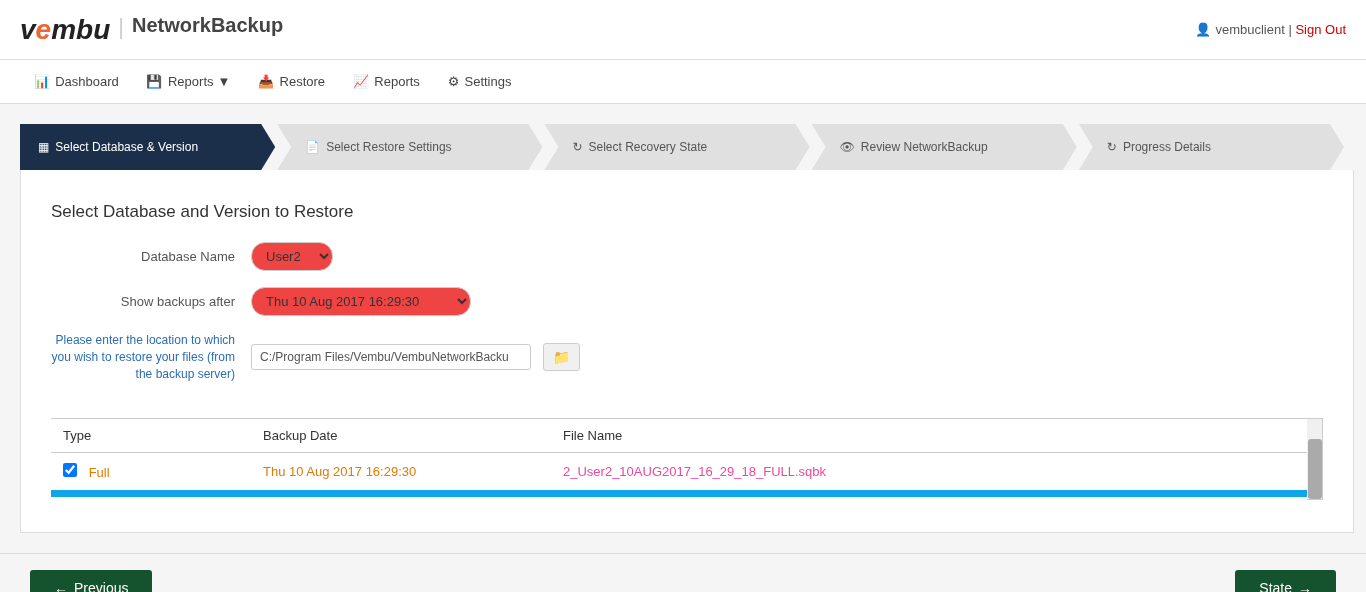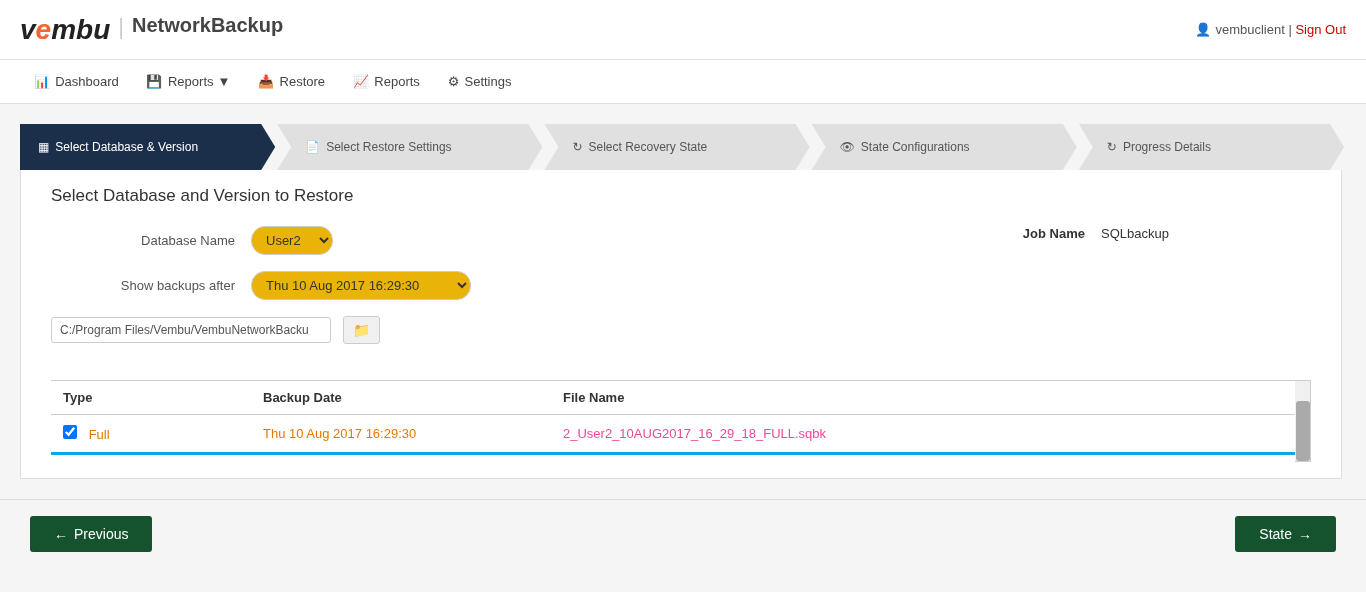--- a/index.html
+++ b/index.html
@@ -80,22 +80,22 @@
     }
     .wizard-step.active {
       background: #1c2f4a;
       color: #fff;
     }
     .wizard-step .step-icon { margin-right: 6px; }
 
     
     .content {
       background: #fff;
-      margin: 0 24px 20px 20px;
-      padding: 16px 30px;
+      margin: 0 12px 20px 20px;
+      padding: 32px 30px;
       border: 1px solid #ddd;
       border-top: none;
     }
     .section-title {
       font-size: 17px;
       color: #333;
       margin-bottom: 20px;
     }
 
     
@@ -122,21 +122,21 @@
       color: #2a6db5;
       width: 200px;
       text-align: right;
       line-height: 1.4;
     }
     select {
       padding: 5px 10px;
       border: 1px solid #ccc;
       border-radius: 14px;
       font-size: 13px;
-      background: #eab308;
+      background: #ef4444;
       color: #333;
       cursor: pointer;
     }
     .input-with-btn {
       display: flex;
       align-items: center;
       gap: 12px;
     }
     .path-input {
       width: 280px;
@@ -203,26 +203,26 @@
 
     table {
       width: 100%;
       border-collapse: collapse;
       font-size: 13px;
     }
     thead th {
       text-align: left;
       padding: 9px 12px;
       border-bottom: 1px solid #ccc;
-      font-weight: bold;
+      font-weight: normal;
       color: #333;
     }
     tbody td {
       padding: 10px 12px;
-      border-bottom: 3px solid #0ea5e9;
+      border-bottom: 7px solid #0ea5e9;
     }
     .col-type { width: 200px; }
     .col-date { width: 300px; }
     .col-file { }
     .link-orange { color: #e07b00; cursor: pointer; }
     .date-orange { color: #e07b00; }
     .file-link { color: #ec4899; }
     input[type="checkbox"] {
       width: 14px; height: 14px; cursor: pointer;
     }
@@ -300,21 +300,21 @@
   <div class="wizard-step">
     <span class="step-icon">📄</span>
     <span>Select Restore Settings</span>
   </div>
   <div class="wizard-step">
     <span class="step-icon">↻</span>
     <span>Select Recovery State</span>
   </div>
   <div class="wizard-step">
     <span class="step-icon">👁</span>
-    <span>State Configurations</span>
+    <span>Review NetworkBackup</span>
   </div>
   <div class="wizard-step">
     <span class="step-icon">↻</span>
     <span>Progress Details</span>
   </div>
 </div>
 
 <div class="content">
   <div class="section-title">Select Database and Version to Restore</div>
 
@@ -331,32 +331,29 @@
       </div>
 
       <div class="form-row">
         <label class="form-label">Show backups after</label>
         <select style="width:220px;">
           <option>Thu 10 Aug 2017 16:29:30</option>
         </select>
       </div>
 
       <div class="form-row">
+        <label class="form-label blue" style="white-space:normal;line-height:1.4;font-size:12px;">Please enter the location to which you wish to restore your files (from the backup server)</label>
         <div class="input-with-btn">
           <input type="text" class="path-input" value="C:/Program Files/Vembu/VembuNetworkBacku" style="">
           <button class="browse-btn">📁</button>
         </div>
       </div>
     </div>
 
     <div class="info-panel">
-      <div class="info-row">
-        <span class="info-key">Job Name</span>
-        <span class="info-val">SQLbackup</span>
-      </div>
     </div>
   </div>
 
   <div class="table-area-wrapper">
     <div class="table-area">
       <table>
         <thead>
           <tr>
             <th class="col-type">
               <span>Type</span>

